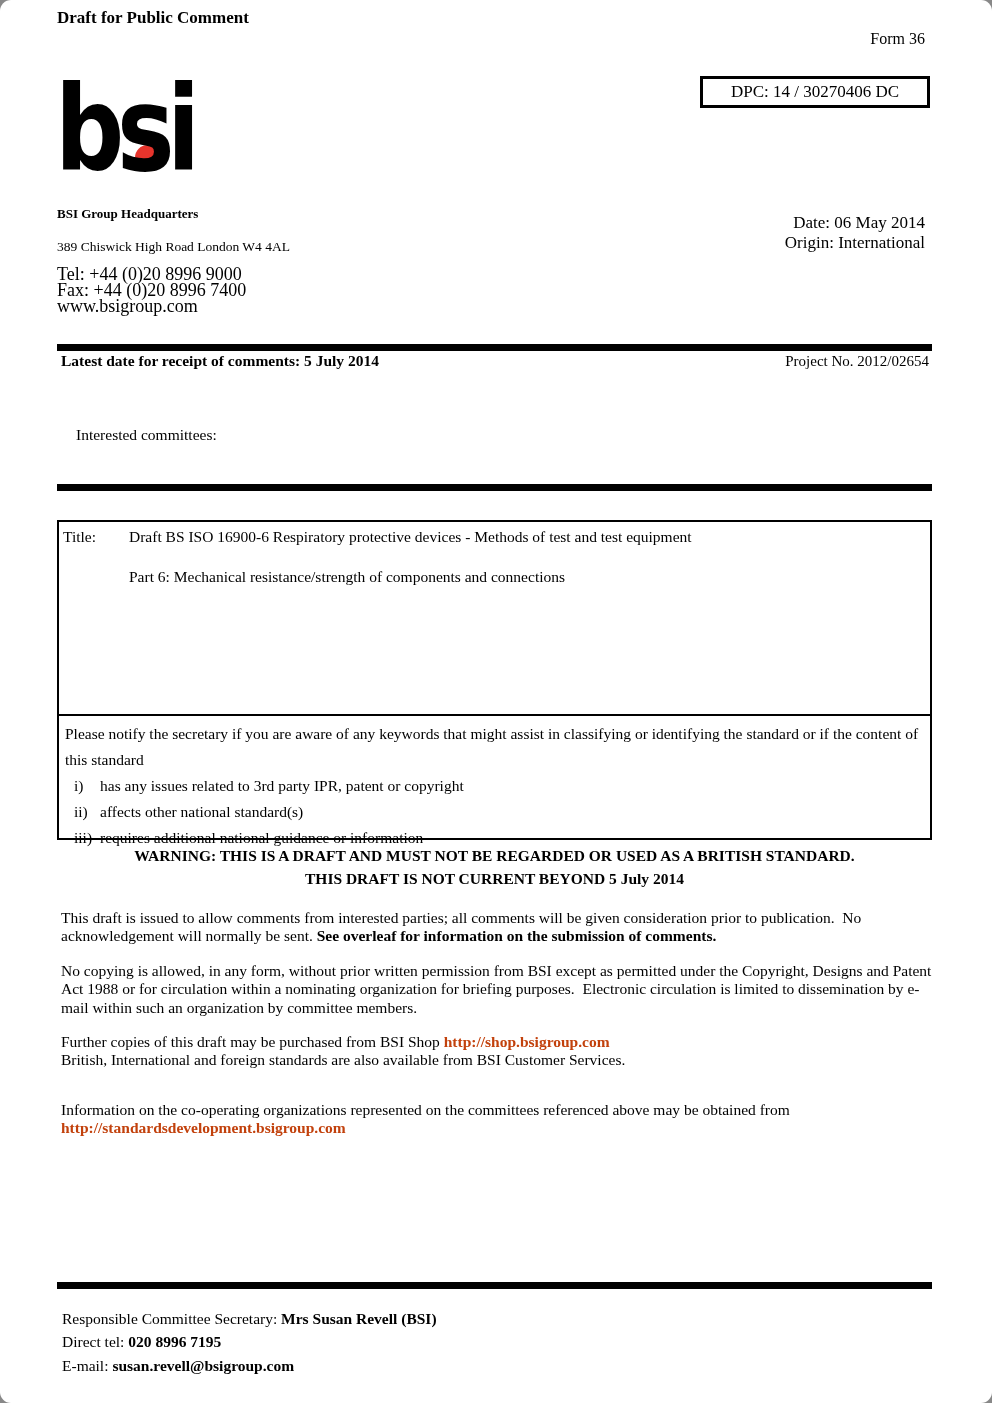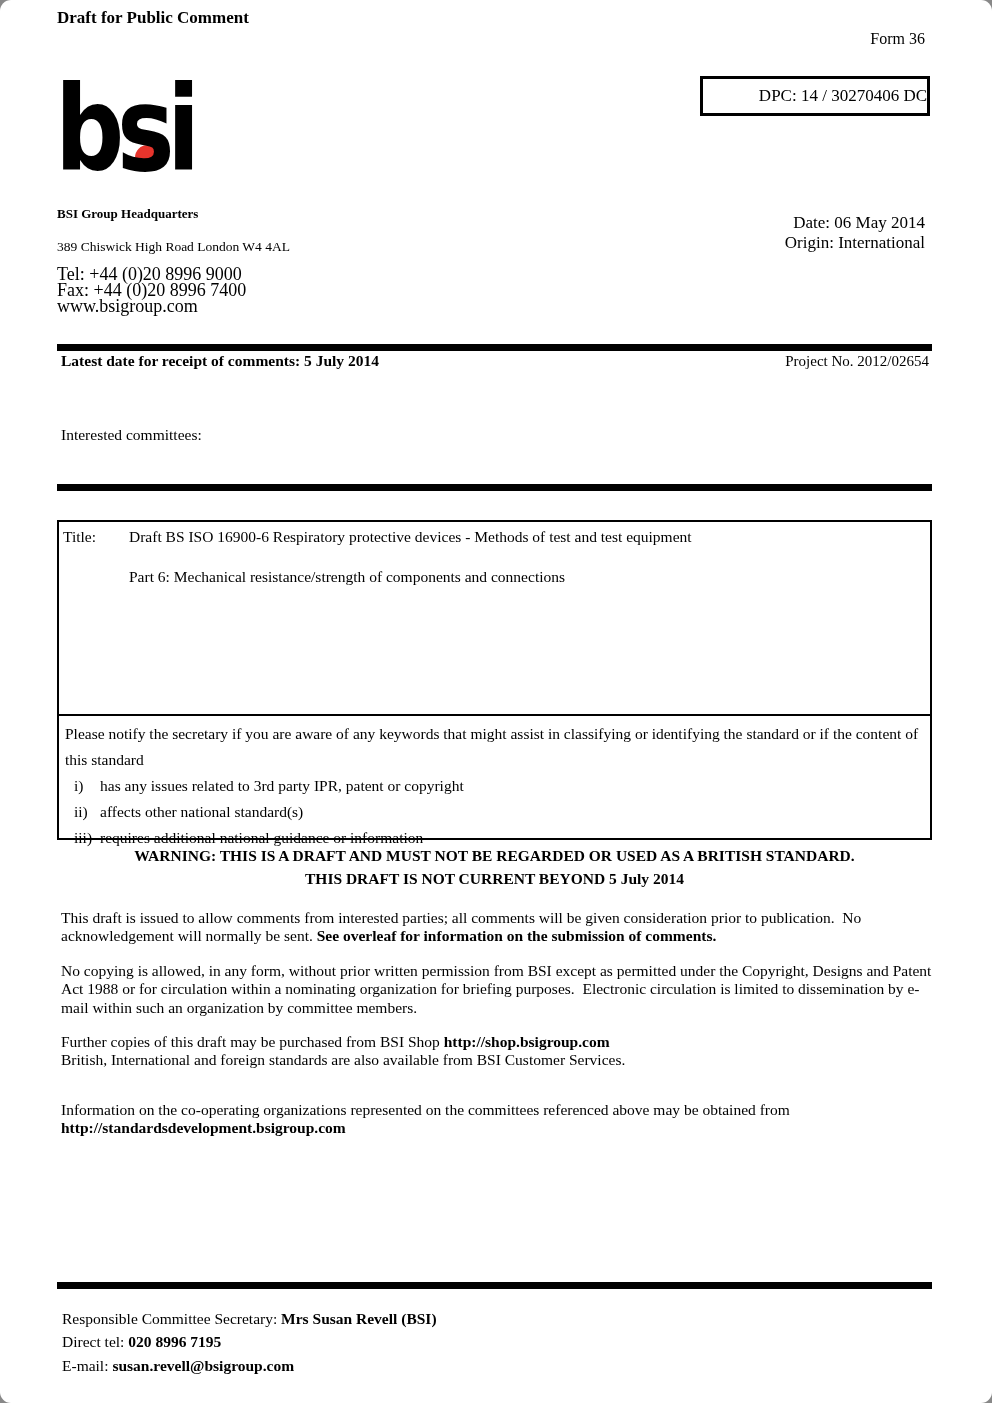--- a/index.html
+++ b/index.html
@@ -12,23 +12,23 @@
     color:#000;
     overflow:hidden;
     border-radius:11px;
   }
   .abs { position:absolute; }
 
   
   .hdr-left { left:57px; top:8px; font-size:17px; font-weight:bold; }
   .form-no  { right:67px; top:30px; font-size:16px; }
   .dpc-box  {
-    left:700px; top:76px; width:230px; height:40px;
+    left:700px; top:76px; width:230px; height:32px;
     border:3px solid #000; box-sizing:border-box;
-    display:flex; align-items:center; justify-content:flex-end;
+    display:flex; align-items:center; justify-content:center;
     font-size:17px;
   }
 
   
   .logo { left:55px; top:70px; white-space:nowrap; }
   .logo-text {
     font-family:"DejaVu Sans", sans-serif;
     font-weight:bold; font-size:118px; line-height:118px;
     letter-spacing:-9px;
     display:inline-block;
@@ -47,21 +47,21 @@
 
   
   .rule { left:57px; width:875px; height:7px; background:#000; }
   .rule1 { top:344px; } .rule2 { top:484px; } .rule3 { top:1282px; }
 
   
   .comments-row { left:61px; top:352px; width:868px; display:flex; justify-content:space-between; align-items:baseline; }
   .comments-row .lbl { font-size:15.5px; font-weight:bold; }
   .comments-row .prj { font-size:15px; }
   .resp { left:61px; top:390px; font-size:15.5px; }
-  .intr { left:61px; top:426px; font-size:15.5px; }
+  .intr { left:76px; top:426px; font-size:15.5px; }
 
   
   .main-box { left:57px; top:520px; width:875px; box-sizing:border-box; border:2px solid #000; }
   .box-row1 { height:194px; border-bottom:2px solid #000; padding:6px 4px; display:flex; box-sizing:border-box; }
   .title-label { width:66px; flex:0 0 66px; font-size:15.5px; }
   .title-content { font-size:15.5px; }
   .title-line2 { margin-top:22px; }
   .box-row2 { padding:5px 6px; height:112px; font-size:15.5px; line-height:26px; box-sizing:content-box; }
   .kw-intro { white-space:pre-wrap; }
   .kw-item { display:flex; }
@@ -69,21 +69,21 @@
 
   
   .warning { left:57px; top:845px; width:875px; text-align:center; font-weight:bold; font-size:15.5px; line-height:22.5px; }
   .para { left:61px; top:0; width:873px; font-size:15.5px; line-height:18.3px; }
   .p1 { top:909px; }
   .p2 { top:962px; }
   .p3 { top:1033px; }
   .p4 { top:1101px; }
   .pre { white-space:pre-wrap; }
   .b { font-weight:bold; }
-  .link { color:#000000; font-weight:bold; text-decoration:none; }
+  .link { color:#c2410c; font-weight:bold; text-decoration:none; }
 
   
   .footer { left:62px; top:1307px; font-size:15.5px; line-height:23.3px; }
 </style>
 </head>
 <body>
 
 <div class="page">
 
   <div class="abs hdr-left">Draft for Public Comment</div>

